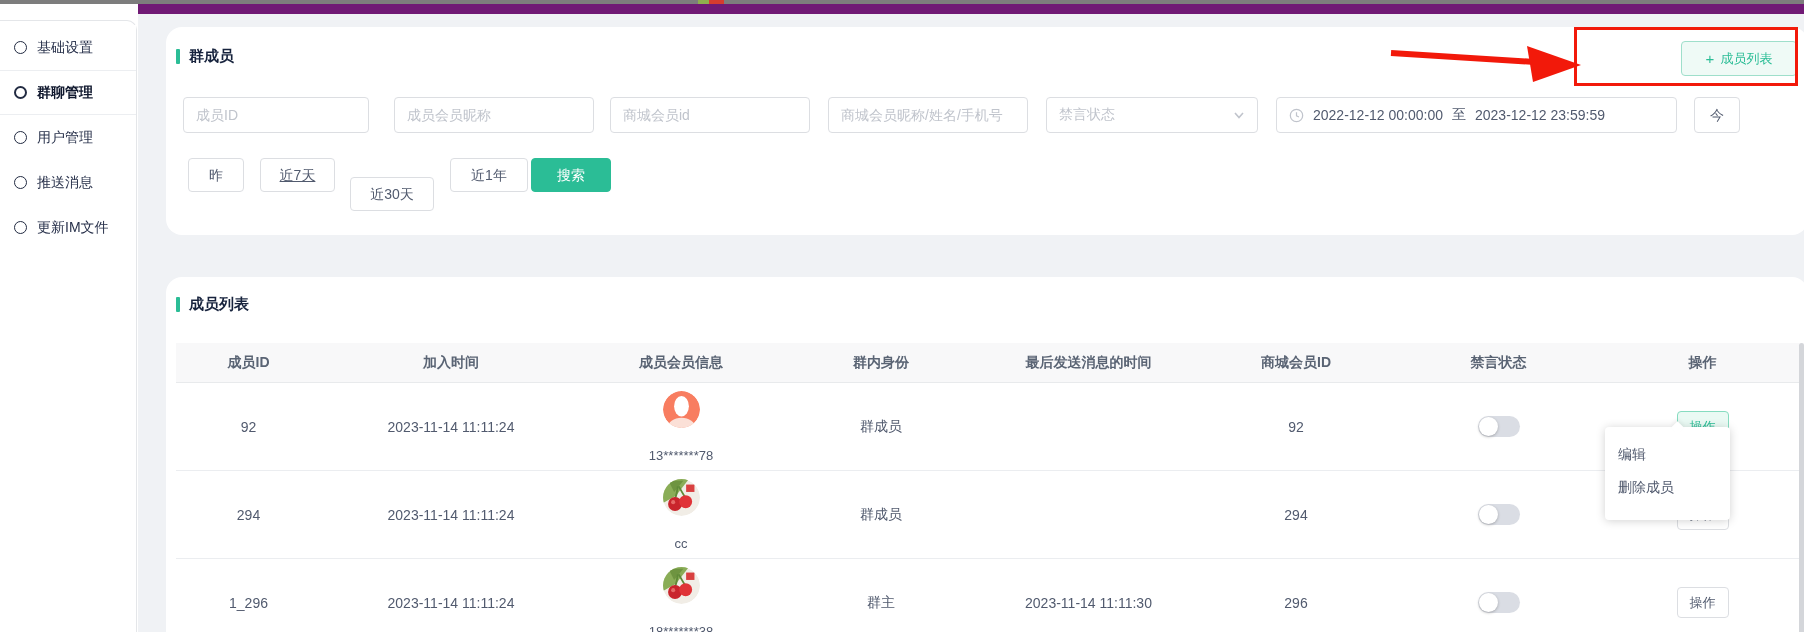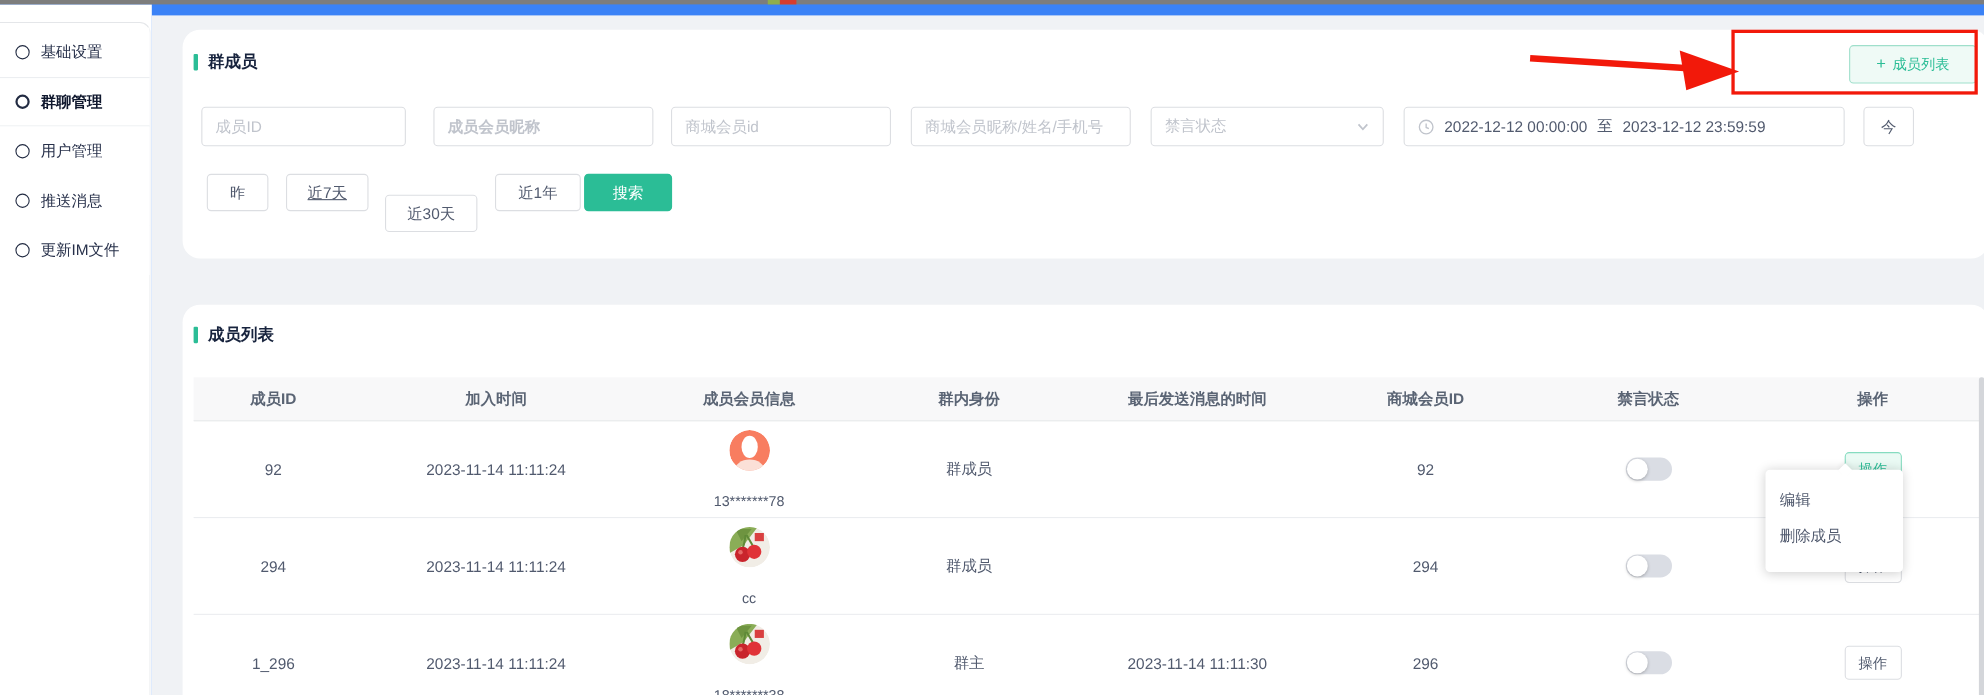--- a/index.html
+++ b/index.html
@@ -1,20 +1,20 @@
 <!DOCTYPE html>
 <html><head>
 <meta charset="utf-8">
 <style>
   * { margin:0; padding:0; box-sizing:border-box; }
   html,body { background:#ffffff; }
   .screen {
     position:relative; width:1804px; height:632px; overflow:hidden;
     font-family:"Liberation Sans","DejaVu Sans",sans-serif;
-    background:#3b82f6;
+    background:#701a75;
   }
   
   .topbar { position:absolute; left:0; top:0; width:1804px; height:4px; background:#7d7d7d; z-index:70; }
   .topbar .mark-green { position:absolute; left:698px; top:0; width:11px; height:4px; background:#8fae4e; }
   .topbar .mark-red   { position:absolute; left:709px; top:0; width:15px; height:4px; background:#d63c2f; }
 
   
   .main-bg { position:absolute; left:138px; top:14px; width:1666px; height:618px; background:#f0f2f5; }
 
   .sidebar { position:absolute; left:0; top:4px; width:138px; height:628px; background:#ffffff; z-index:5; }
@@ -148,21 +148,21 @@
       <span class="title-bar"></span>
       <span class="title-text">群成员</span>
     </div>
 
     <div class="add-btn">
       <span class="plus">+</span>
       <span>成员列表</span>
     </div>
 
     <input class="f-input" style="left: 17px; width: 186px;" placeholder="成员ID">
-    <input class="f-input" style="left: 228px; width: 200px; font-weight: bold;" placeholder="成员会员昵称">
+    <input class="f-input" style="left: 228px; width: 200px;" placeholder="成员会员昵称">
     <input class="f-input" style="left: 444px; width: 200px;" placeholder="商城会员id">
     <input class="f-input" style="left: 662px; width: 200px;" placeholder="商城会员昵称/姓名/手机号">
 
     <div class="f-box" style="left:880px; width:212px;">
       <span class="sel-placeholder">禁言状态</span>
       <svg class="chev" viewBox="0 0 12 12">
         <polyline points="2,4 6,8.5 10,4" fill="none" stroke="#c0c4cc" stroke-width="1.6"></polyline>
       </svg>
     </div>
 

